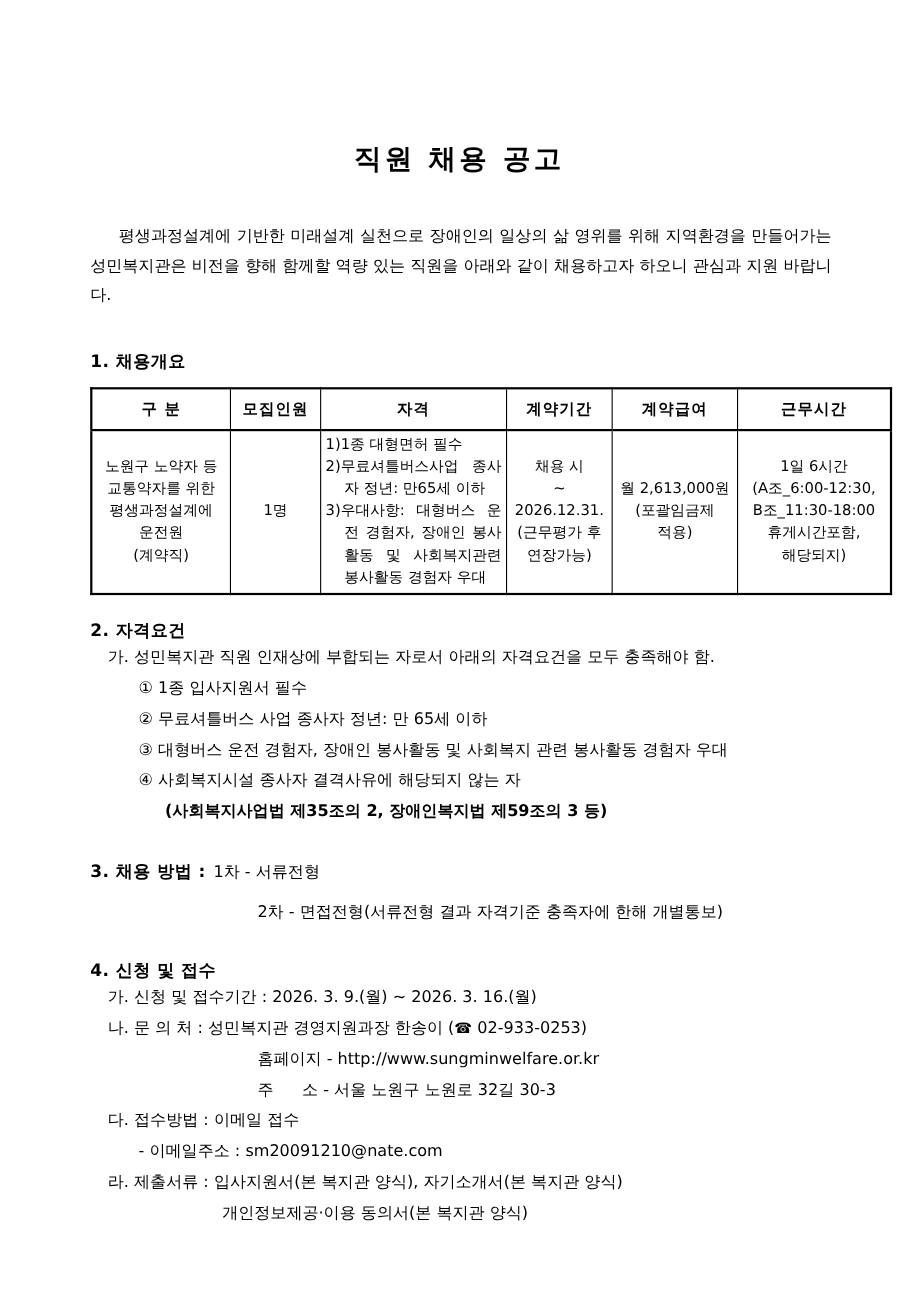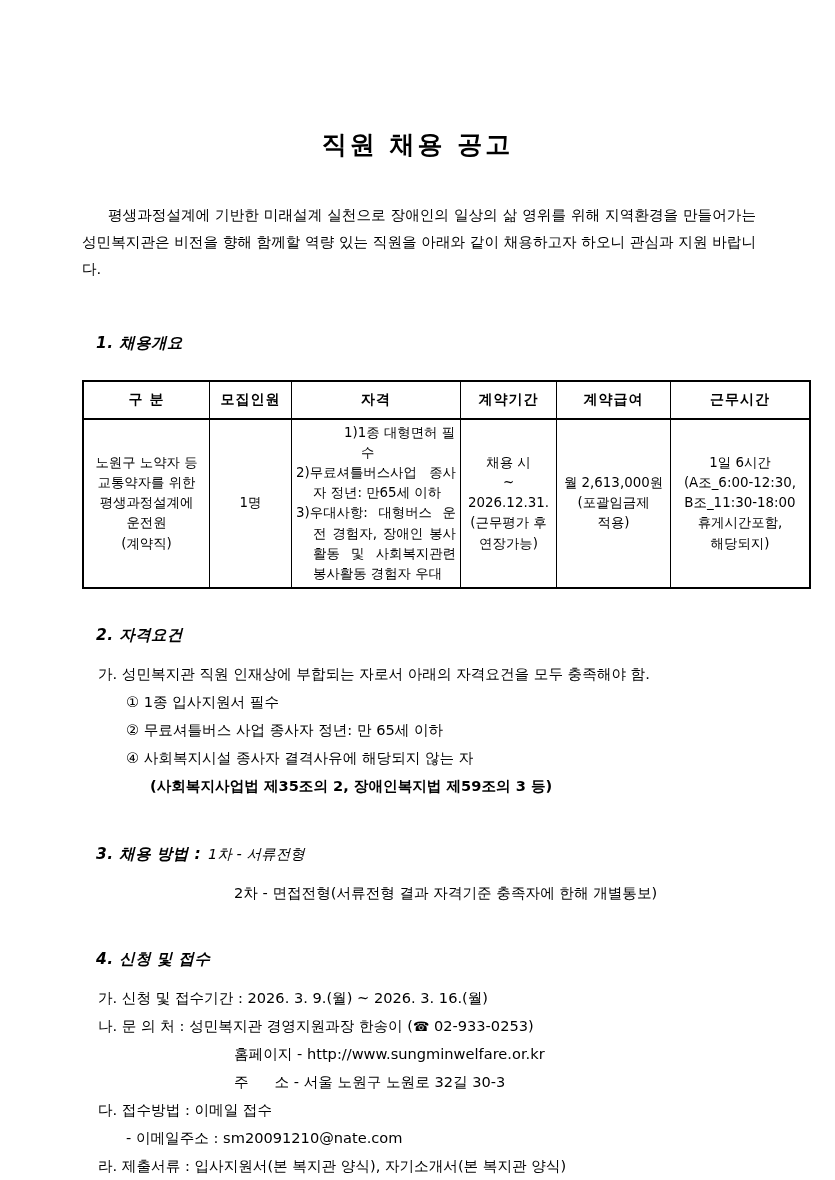--- a/index.html
+++ b/index.html
@@ -46,24 +46,23 @@
     text-justify: inter-character;
     text-indent: 26px;
     padding-left: 7px;
     padding-right: 4px;
   }
 
   
   .sec-head {
     font-size: 15.5px;
     font-weight: bold;
-    margin: 14px;
+    margin: 0;
     padding-left: 7px;
     letter-spacing: 0.4px;
-    font-style: italic;
   }
   .sec1-head { padding-top: 36px; }
   .sec2-head { padding-top: 22px; }
   .sec3-head { padding-top: 30px; }
   .sec4-head { padding-top: 28px; }
 
   .sec-head .inline-rest {
     font-weight: normal;
     font-size: 14.6px;
     letter-spacing: 0;
@@ -108,21 +107,21 @@
     padding: 6px 5px 8px 6px;
     line-height: 1.52;
   }
   .qitem {
     display: block;
     padding-left: 17px;
     text-indent: -17px;
     text-align: justify;
     text-justify: inter-character;
   }
-  .qitem.last { text-align: left; margin-left: 48px; }
+  .qitem.last { text-align: left; }
 
   .cell-lines { display: block; }
 
   
   .block { padding-left: 7px; }
   .lvl-a {
     font-size: 14.6px;
     line-height: 1.92;
     padding-left: 18px;
     text-indent: -2px;
@@ -224,20 +223,21 @@
         </tr>
       </tbody>
     </table>
   </div>
 
   <div class="sec-head sec2-head">2. 자격요건</div>
   <div class="block">
     <div class="lvl-a">가. 성민복지관 직원 인재상에 부합되는 자로서 아래의 자격요건을 모두 충족해야 함.</div>
     <div class="lvl-circ">① 1종 입사지원서 필수</div>
     <div class="lvl-circ">② 무료셔틀버스 사업 종사자 정년: 만 65세 이하</div>
+    <div class="lvl-circ">③ 대형버스 운전 경험자, 장애인 봉사활동 및 사회복지 관련 봉사활동 경험자 우대</div>
     <div class="lvl-circ">④ 사회복지시설 종사자 결격사유에 해당되지 않는 자</div>
     <div class="lvl-circ-sub">(사회복지사업법 제35조의 2, 장애인복지법 제59조의 3 등)</div>
   </div>
 
   <div class="sec-head sec3-head">
     <span>3. 채용 방법 :</span><span class="sp"></span><span class="inline-rest">1차 - 서류전형</span>
   </div>
   <div class="block">
     <div class="sec3-line2">2차 - 면접전형(서류전형 결과 자격기준 충족자에 한해 개별통보)</div>
   </div>

